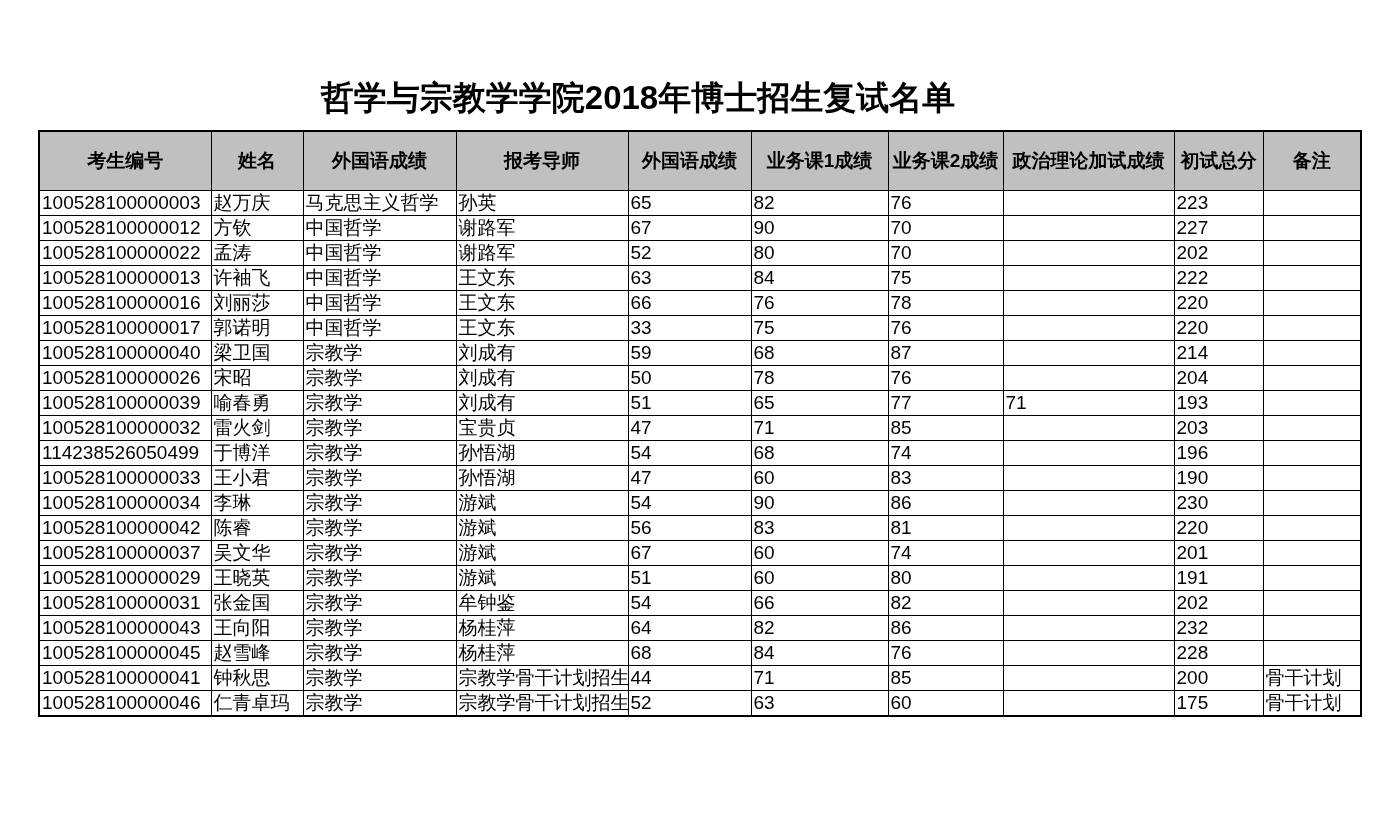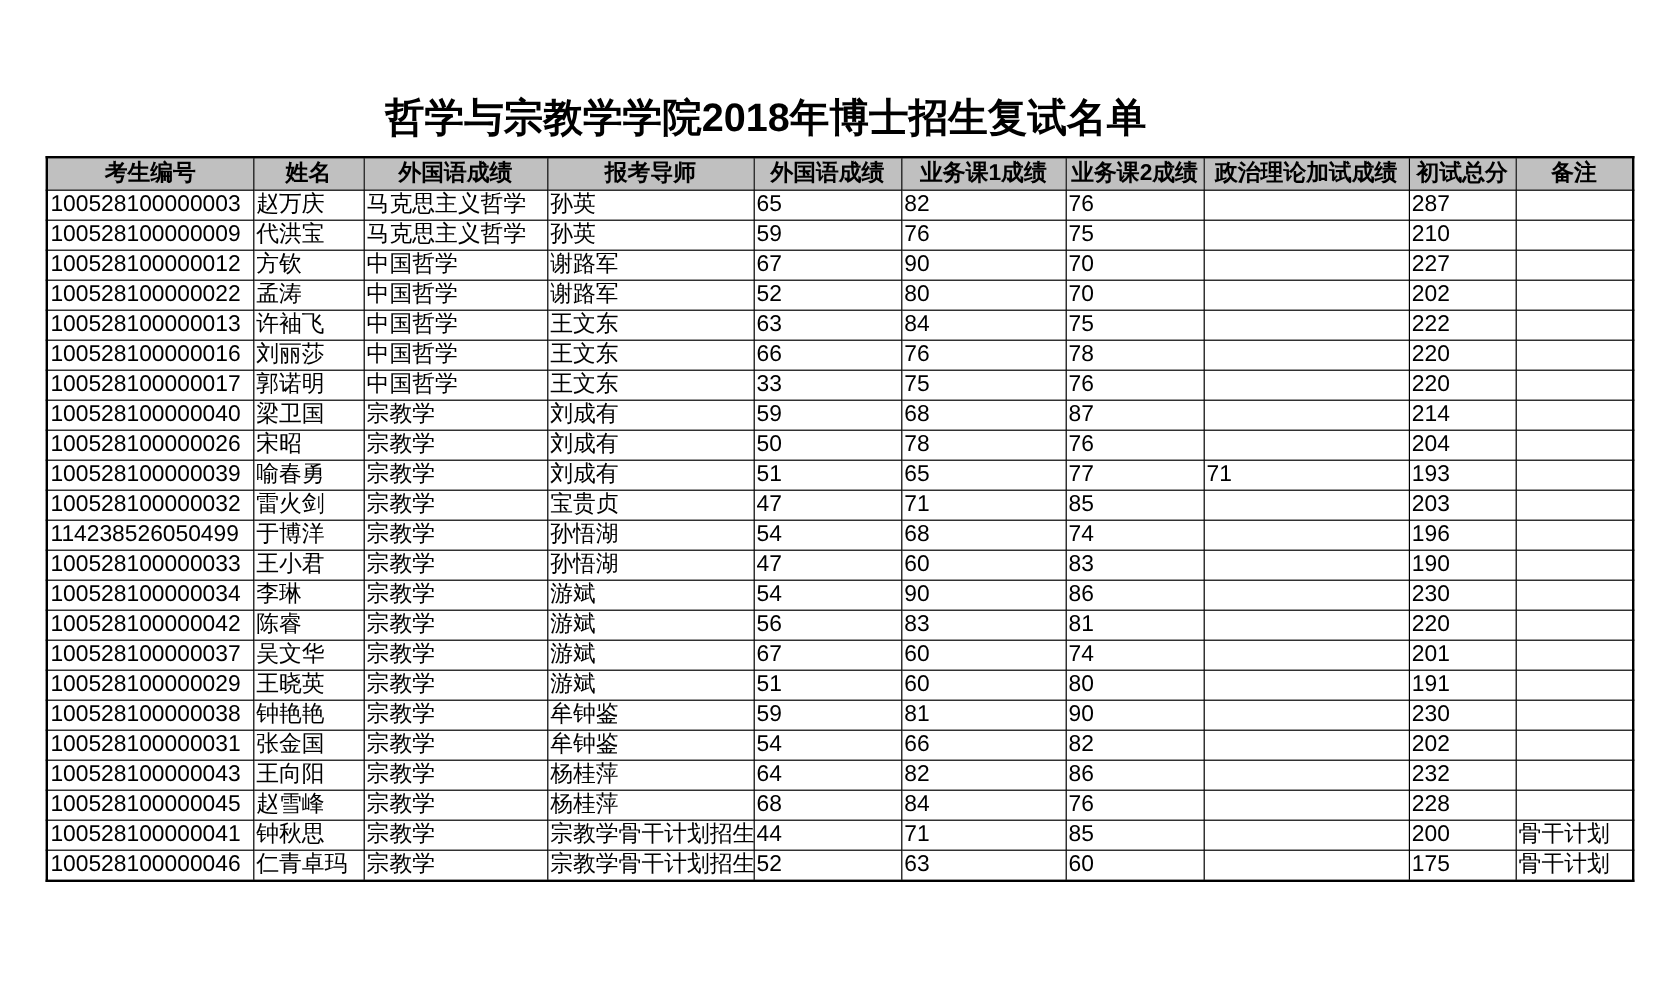--- a/index.html
+++ b/index.html
@@ -46,21 +46,21 @@
     padding: 0 2px;
     color: #000000;
   }
   table.roster th {
     height: 26px;
     line-height: 26px;
     background: #c0c0c0;
     font-weight: bold;
     font-size: 19px;
     text-align: center;
-    padding: 0 1px;
+    padding: 16px 1px;
   }
   table.roster td {
     height: 24px;
     line-height: 24px;
     font-size: 19px;
     text-align: left;
     font-weight: normal;
     background: #ffffff;
   }
   
@@ -113,33 +113,21 @@
     <tbody>
         <tr>
           <td>100528100000003</td>
           <td>赵万庆</td>
           <td>马克思主义哲学</td>
           <td>孙英</td>
           <td>65</td>
           <td>82</td>
           <td>76</td>
           <td></td>
-          <td>287</td>
-          <td></td>
-        </tr>
-        <tr>
-          <td>100528100000009</td>
-          <td>代洪宝</td>
-          <td>马克思主义哲学</td>
-          <td>孙英</td>
-          <td>59</td>
-          <td>76</td>
-          <td>75</td>
-          <td></td>
-          <td>210</td>
+          <td>223</td>
           <td></td>
         </tr>
         <tr>
           <td>100528100000012</td>
           <td>方钦</td>
           <td>中国哲学</td>
           <td>谢路军</td>
           <td>67</td>
           <td>90</td>
           <td>70</td>
@@ -309,32 +297,20 @@
           <td>宗教学</td>
           <td>游斌</td>
           <td>51</td>
           <td>60</td>
           <td>80</td>
           <td></td>
           <td>191</td>
           <td></td>
         </tr>
         <tr>
-          <td>100528100000038</td>
-          <td>钟艳艳</td>
-          <td>宗教学</td>
-          <td>牟钟鉴</td>
-          <td>59</td>
-          <td>81</td>
-          <td>90</td>
-          <td></td>
-          <td>230</td>
-          <td></td>
-        </tr>
-        <tr>
           <td>100528100000031</td>
           <td>张金国</td>
           <td>宗教学</td>
           <td>牟钟鉴</td>
           <td>54</td>
           <td>66</td>
           <td>82</td>
           <td></td>
           <td>202</td>
           <td></td>

